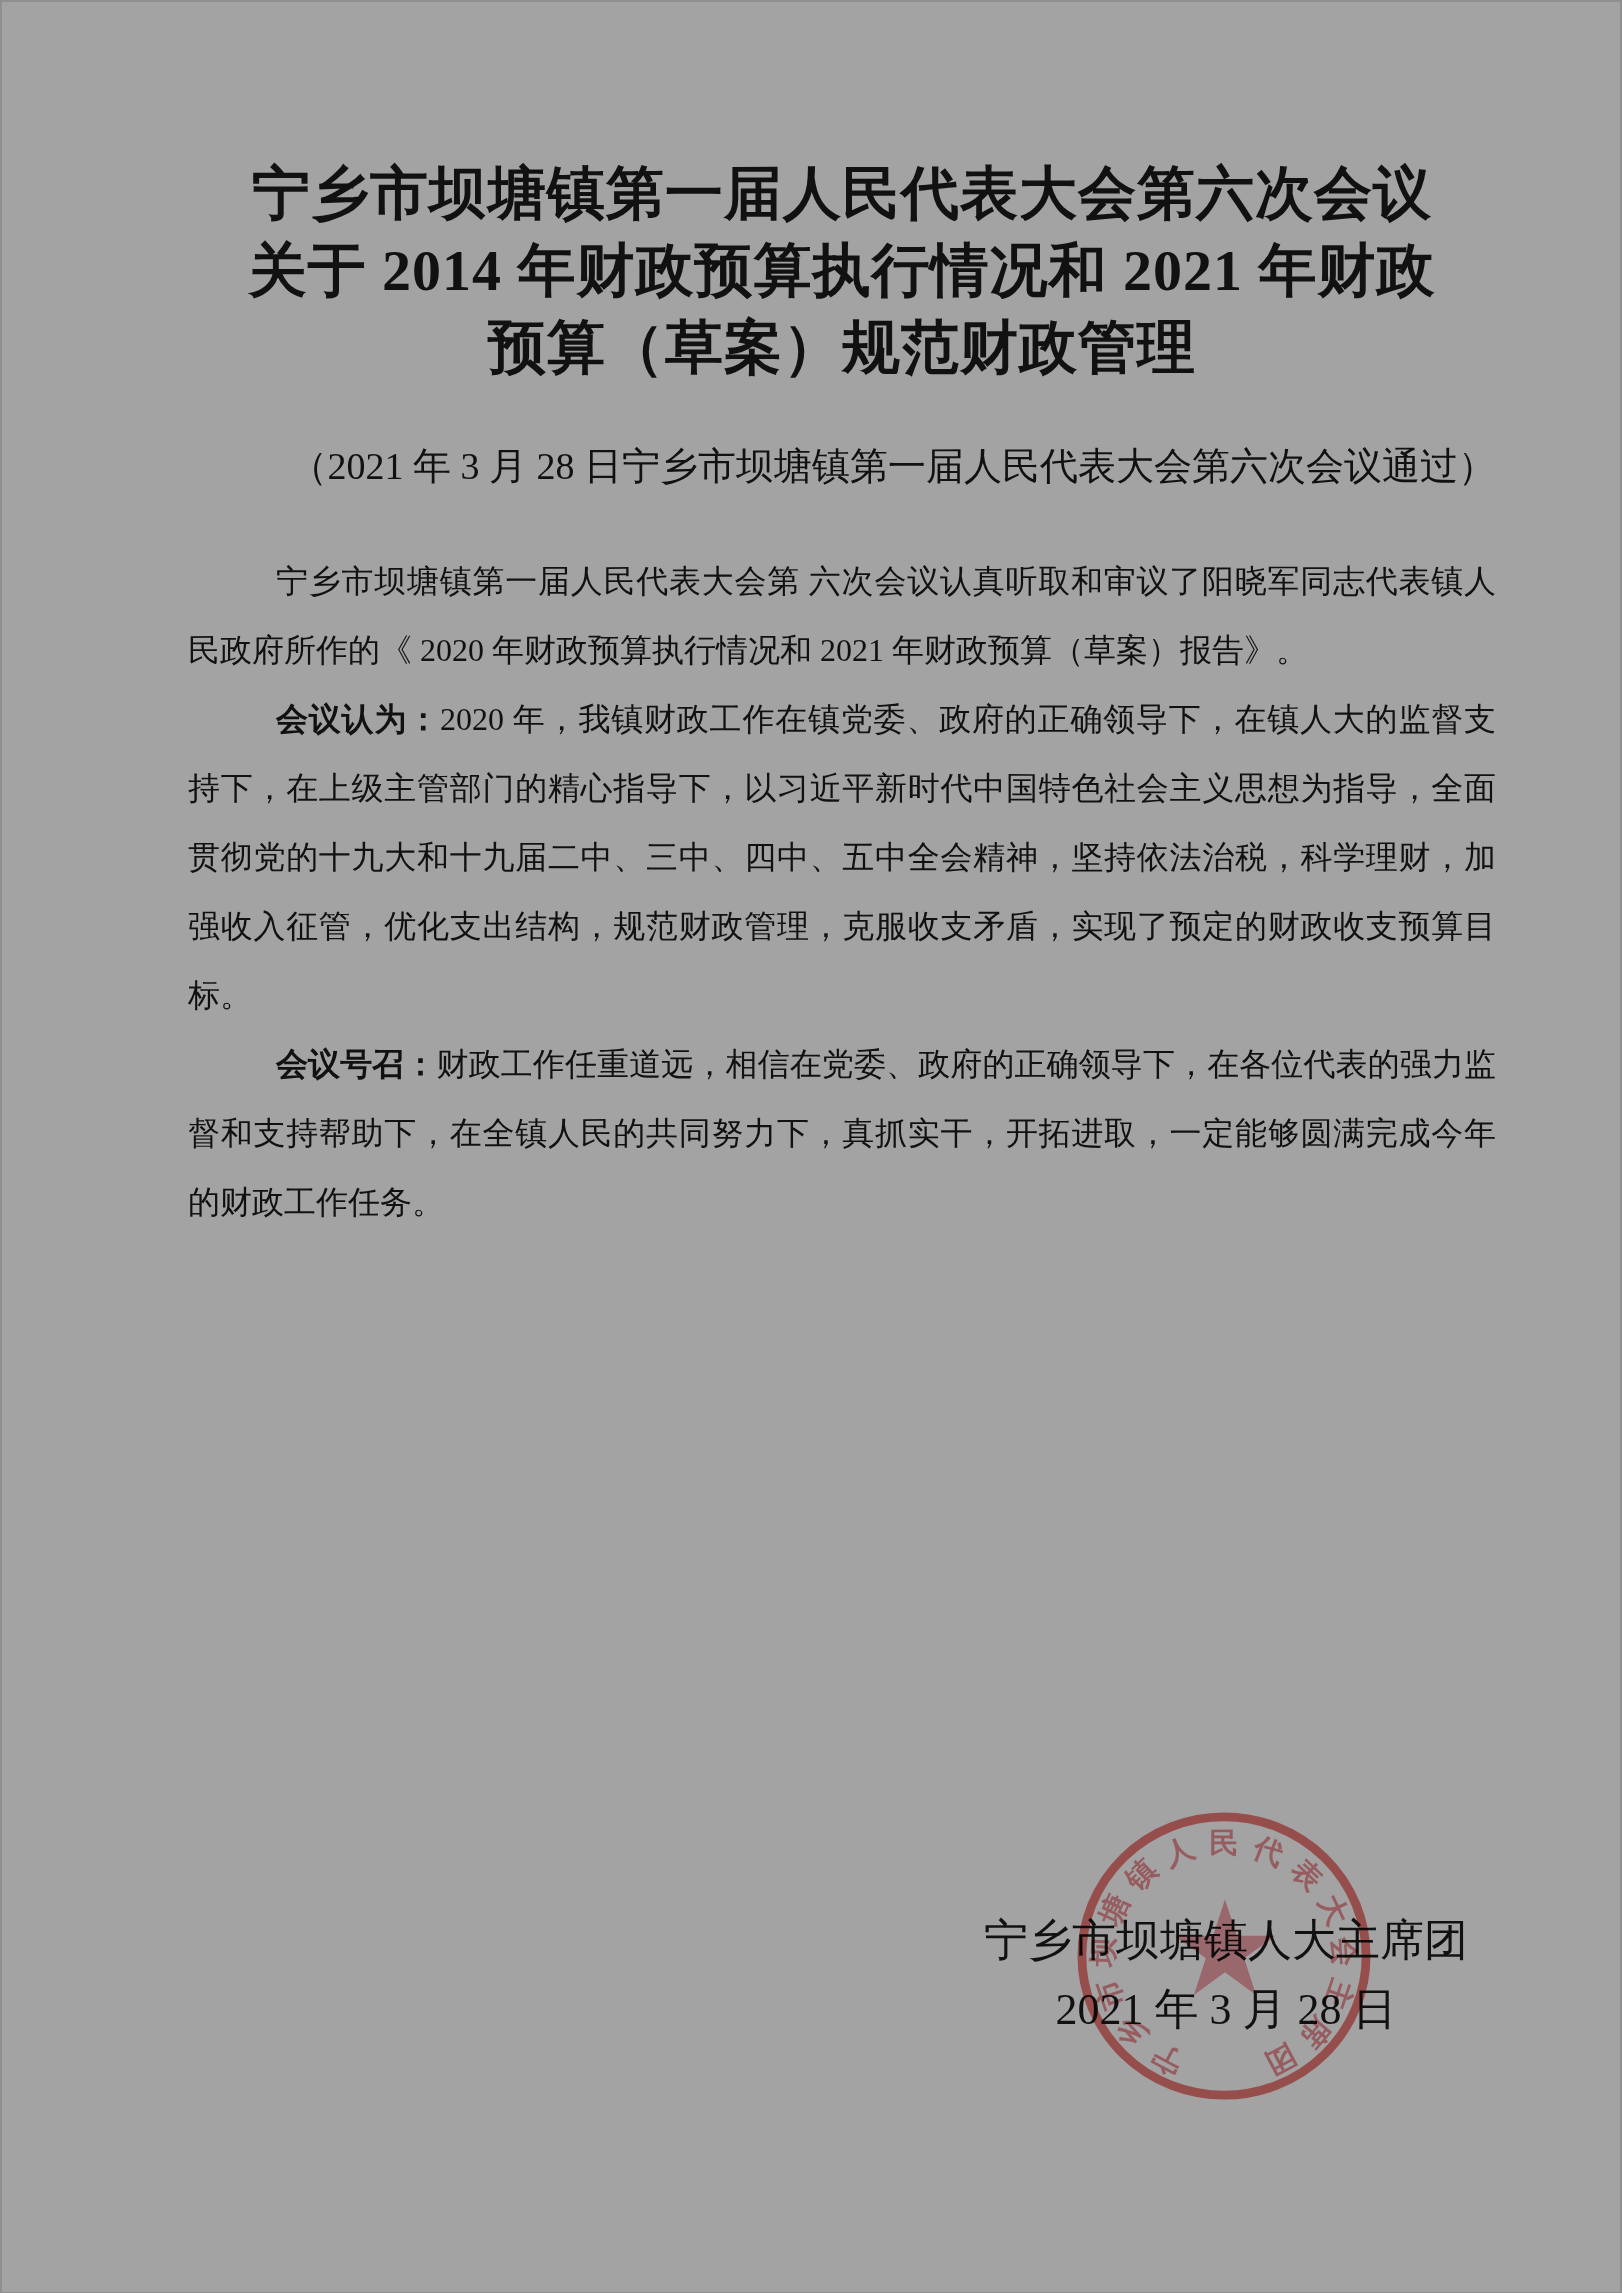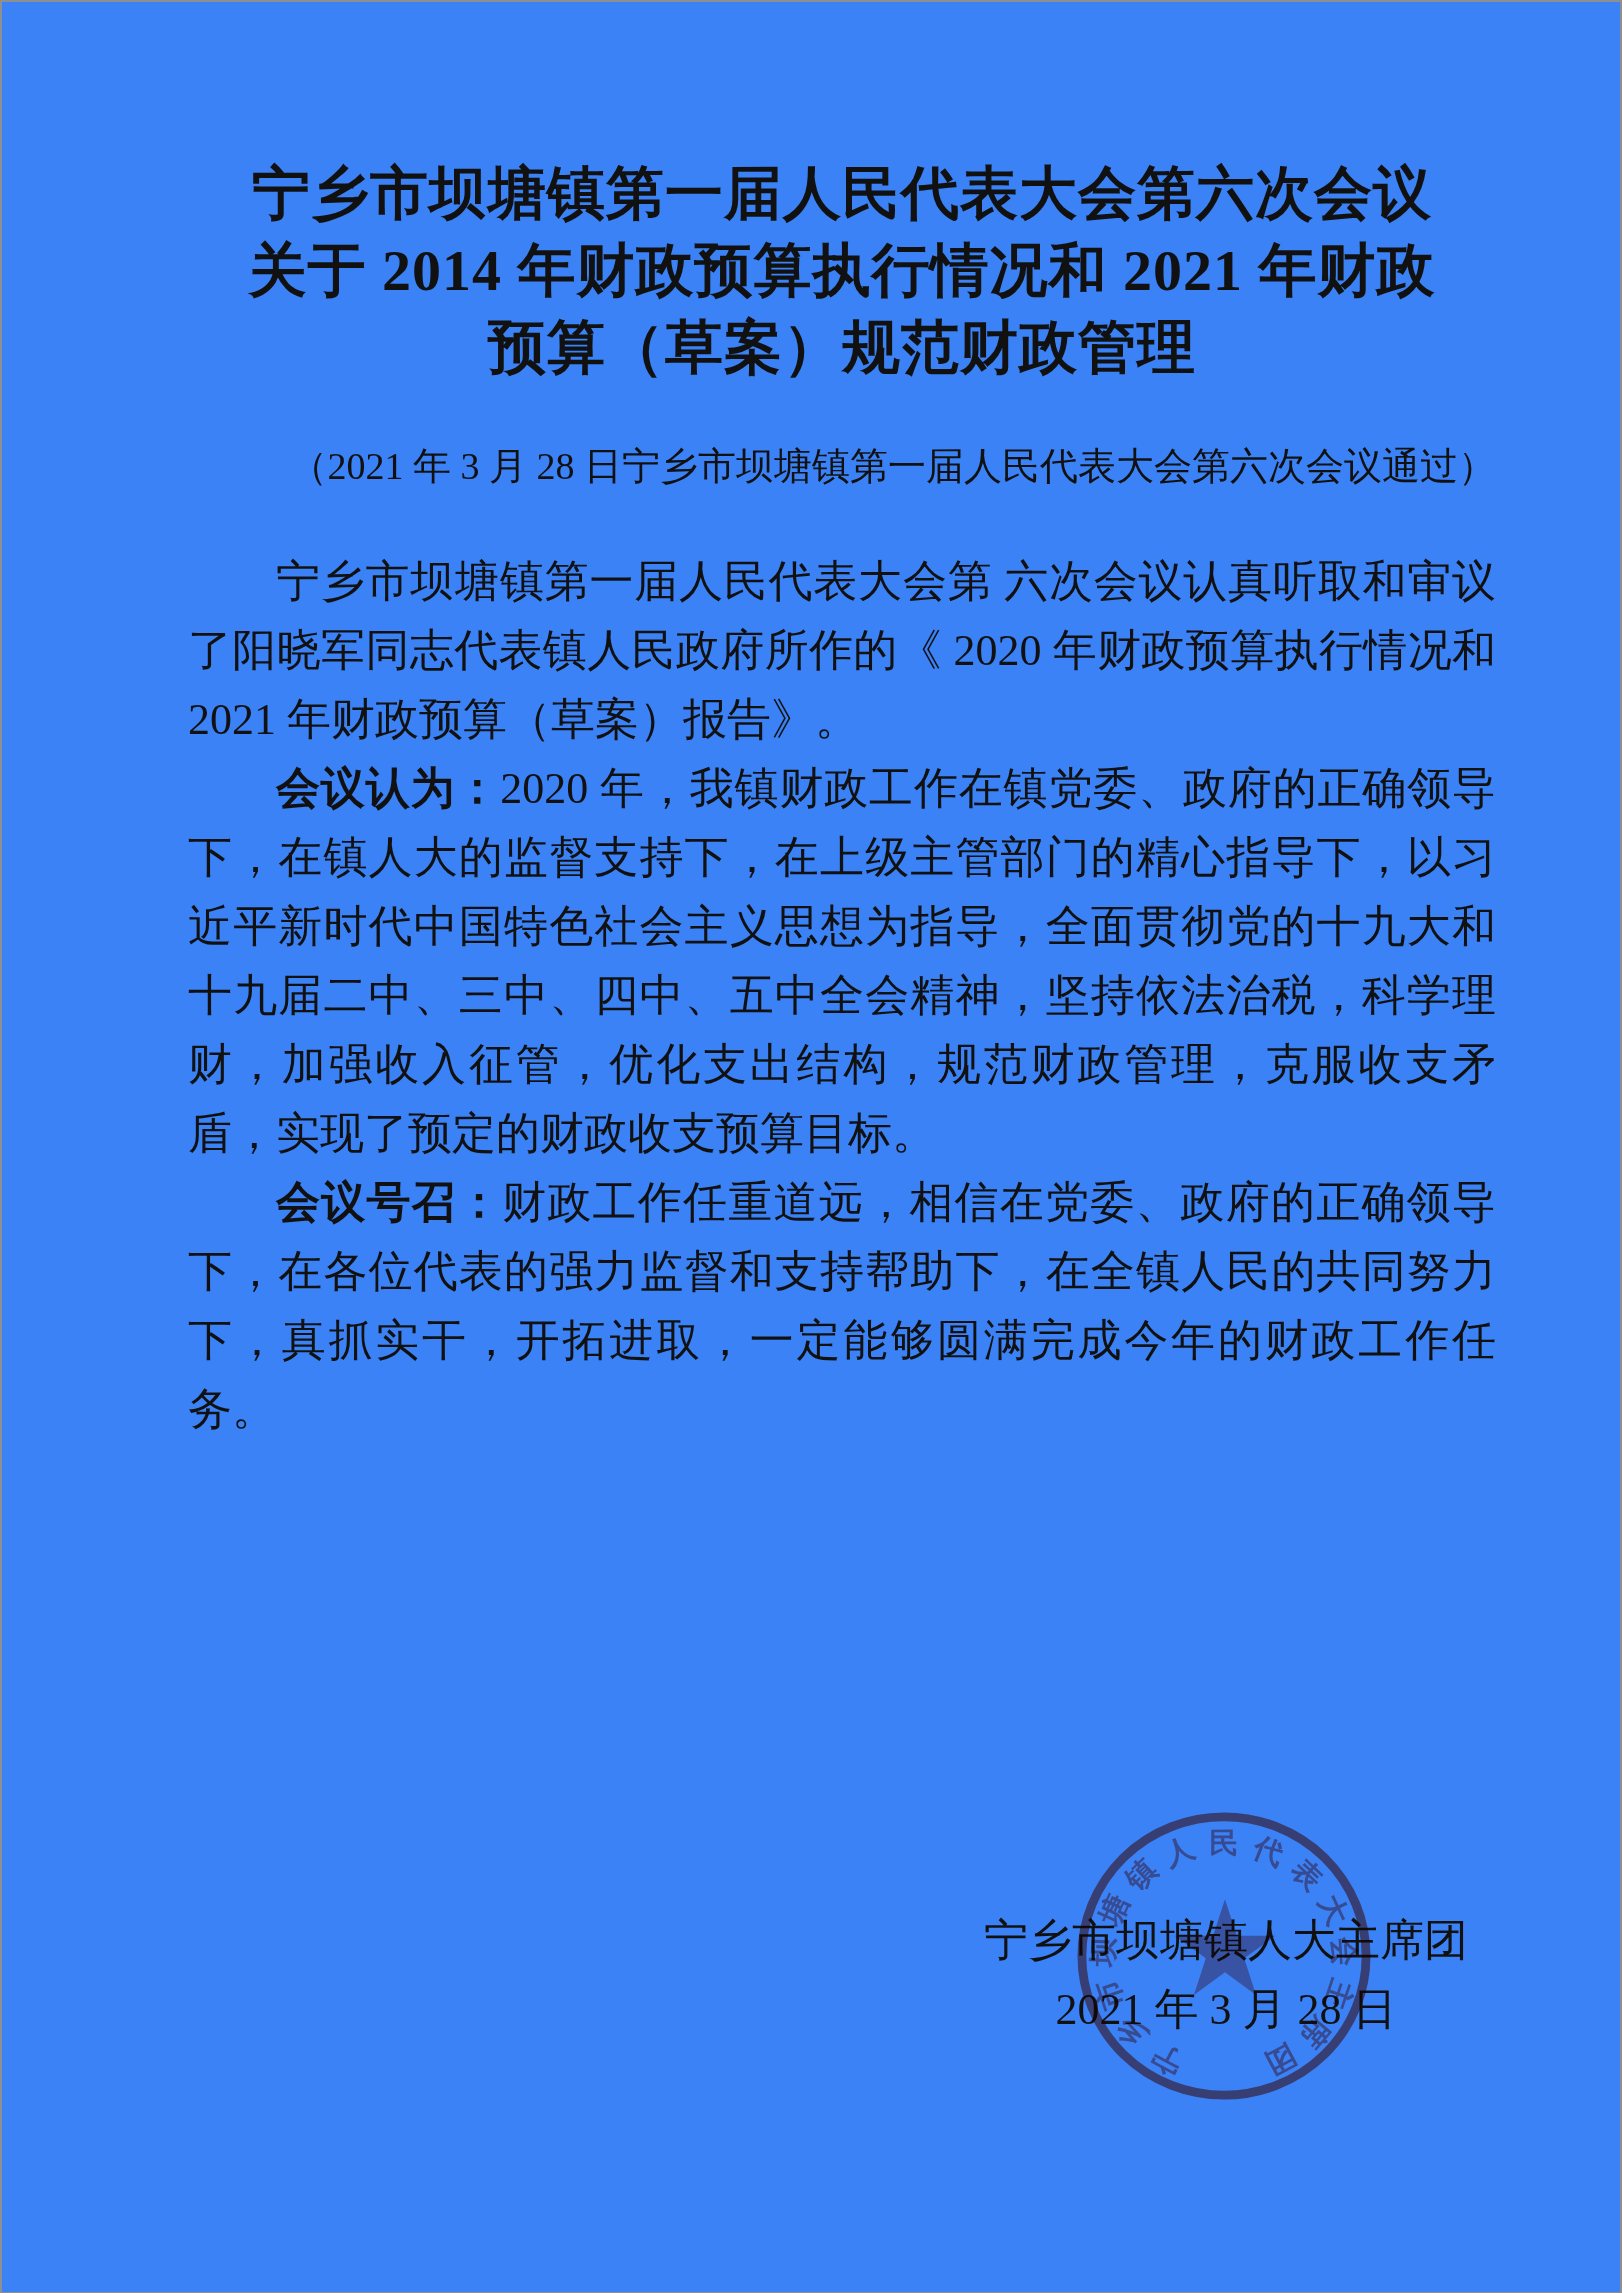--- a/index.html
+++ b/index.html
@@ -1,20 +1,20 @@
 <!DOCTYPE html>
 <html><head>
 <meta charset="utf-8">
 <style>
   html,body{margin:0;padding:0;background:#ffffff;}
   .page{
     position:relative;
     width:1618px;height:2290px;
     border:2px solid #8f8f8f;
-    background:#3b82f6;
+    background:#a3a3a3;
     font-family:"Liberation Serif","DejaVu Serif",serif;
     color:#111111;
     overflow:hidden;
   }
   .content{position:absolute;left:186px;width:1308px;}
   .doc-title{
     top:153px;
     font-size:58px;
     font-weight:bold;
     line-height:77px;
@@ -23,21 +23,21 @@
   }
   .doc-subtitle{
     top:439px;
     font-size:38px;
     line-height:51px;
     text-align:right;
     white-space:nowrap;
   }
   .doc-body{
     top:545px;
-    font-size:44px;
+    font-size:32px;
     line-height:69px;
     text-align:justify;
   }
   .doc-body p{
     margin:0;
     text-indent:88px;
   }
   .doc-body b{font-weight:bold;}
   .signature{
     position:absolute;

